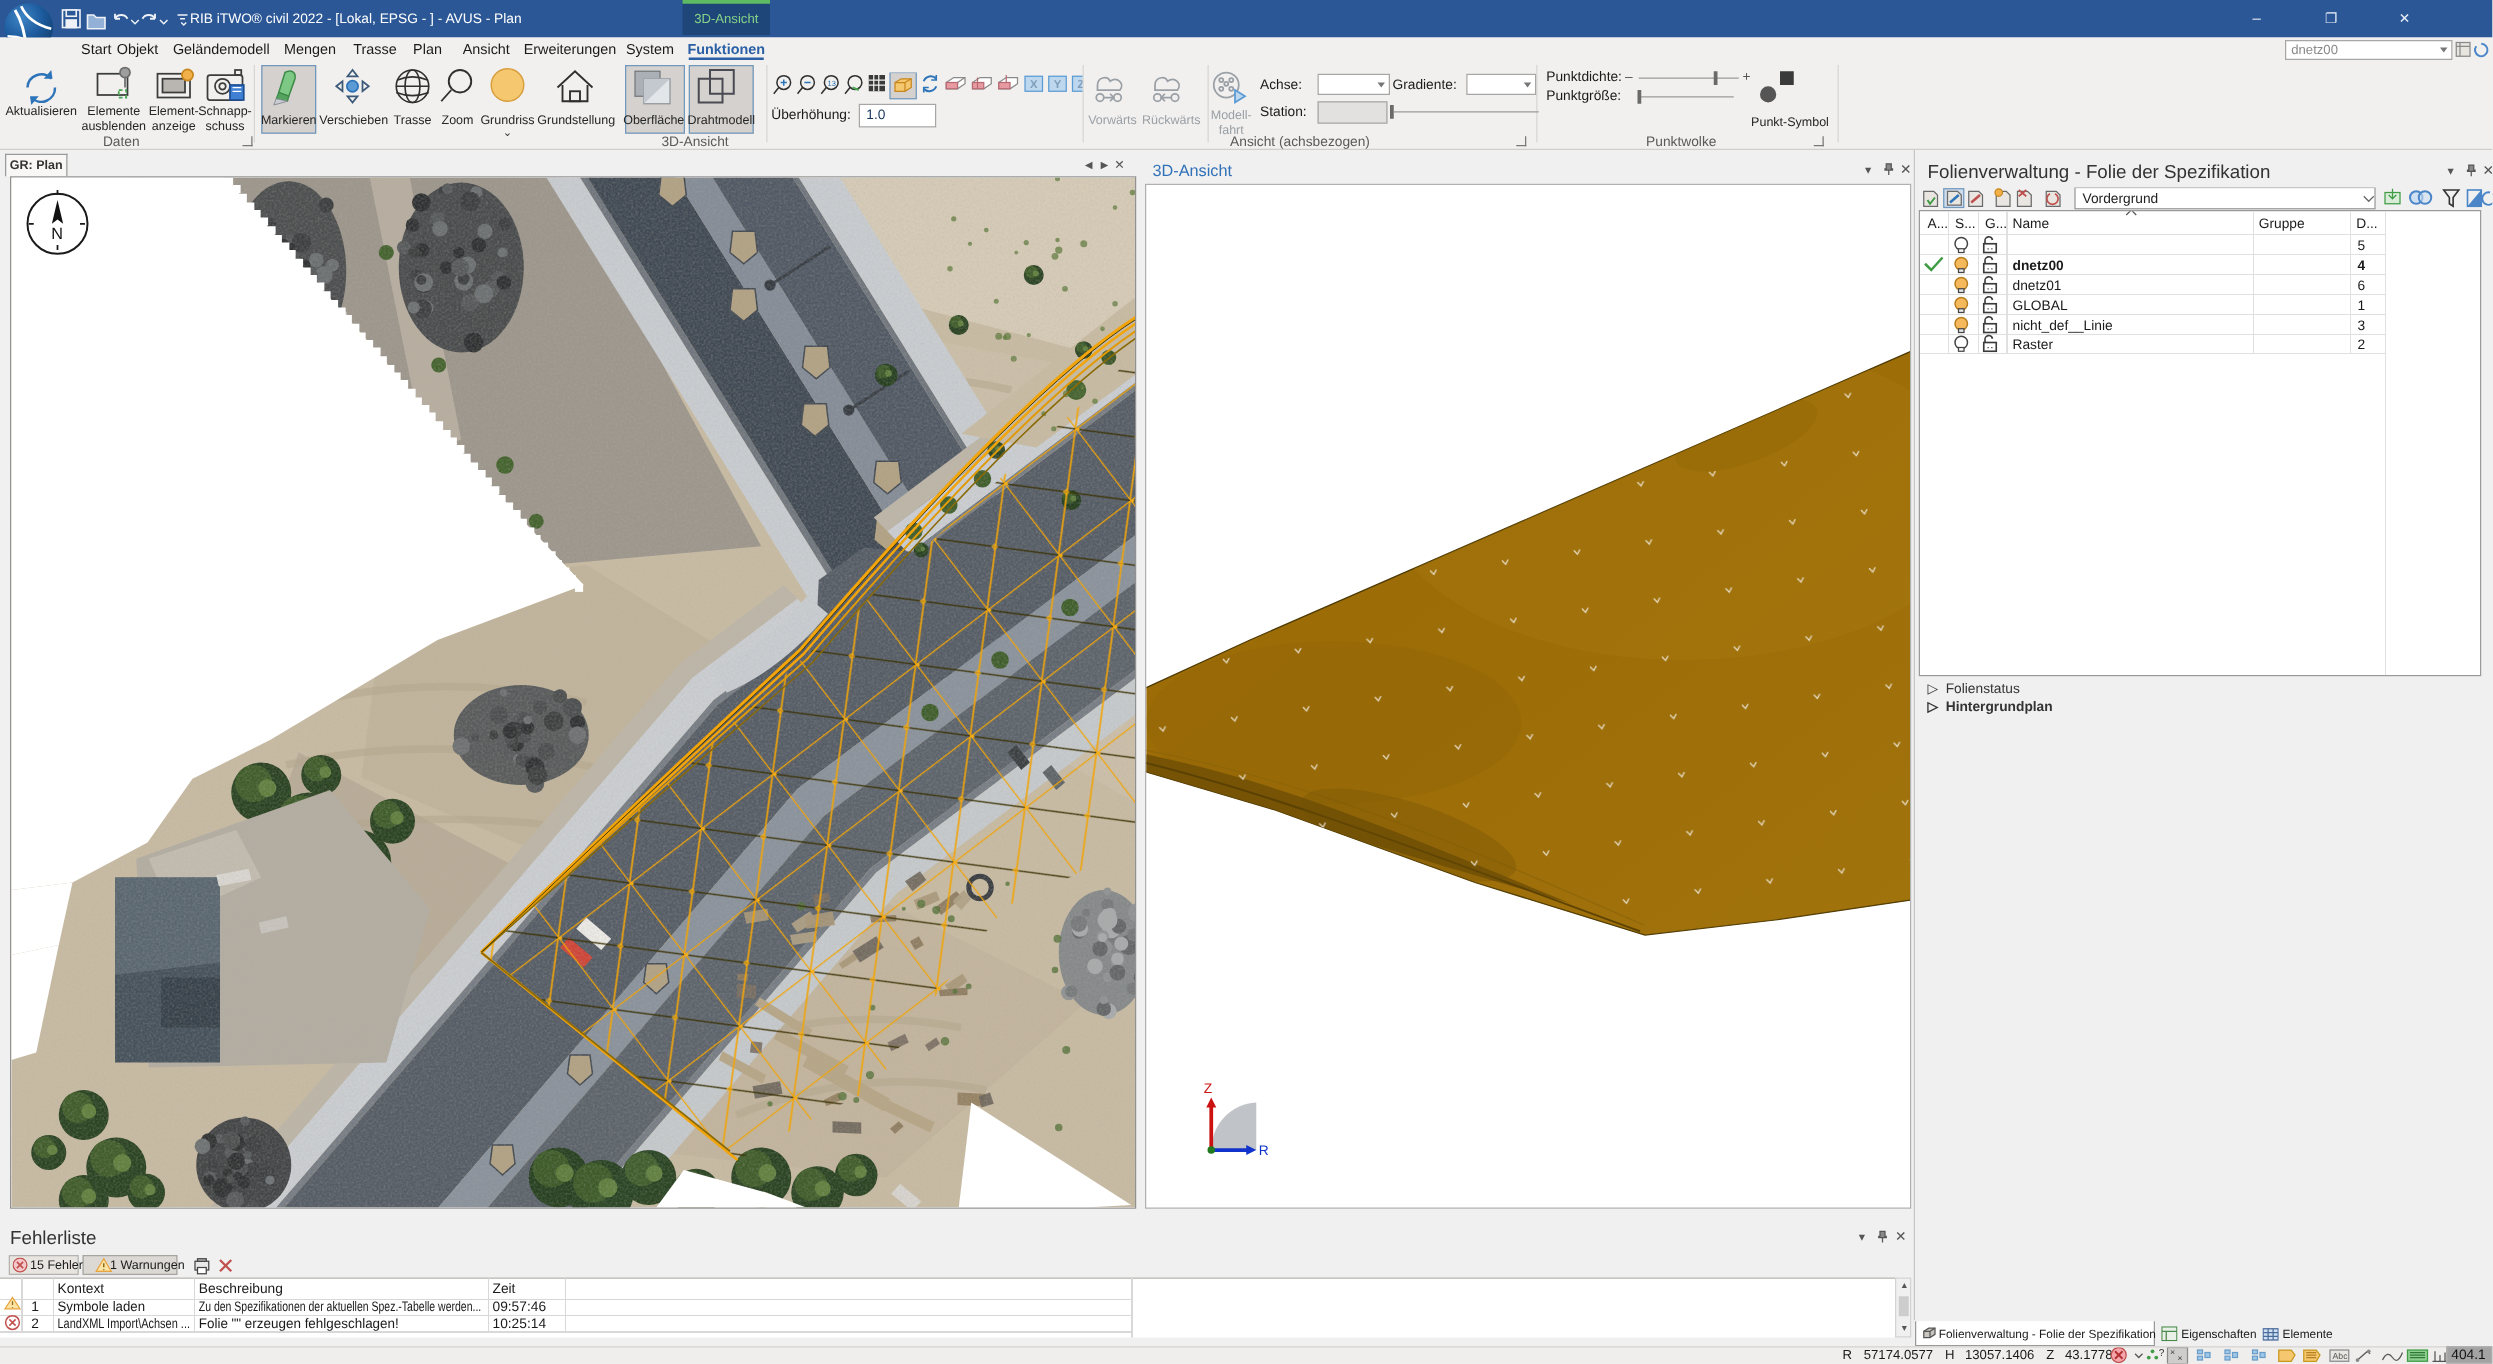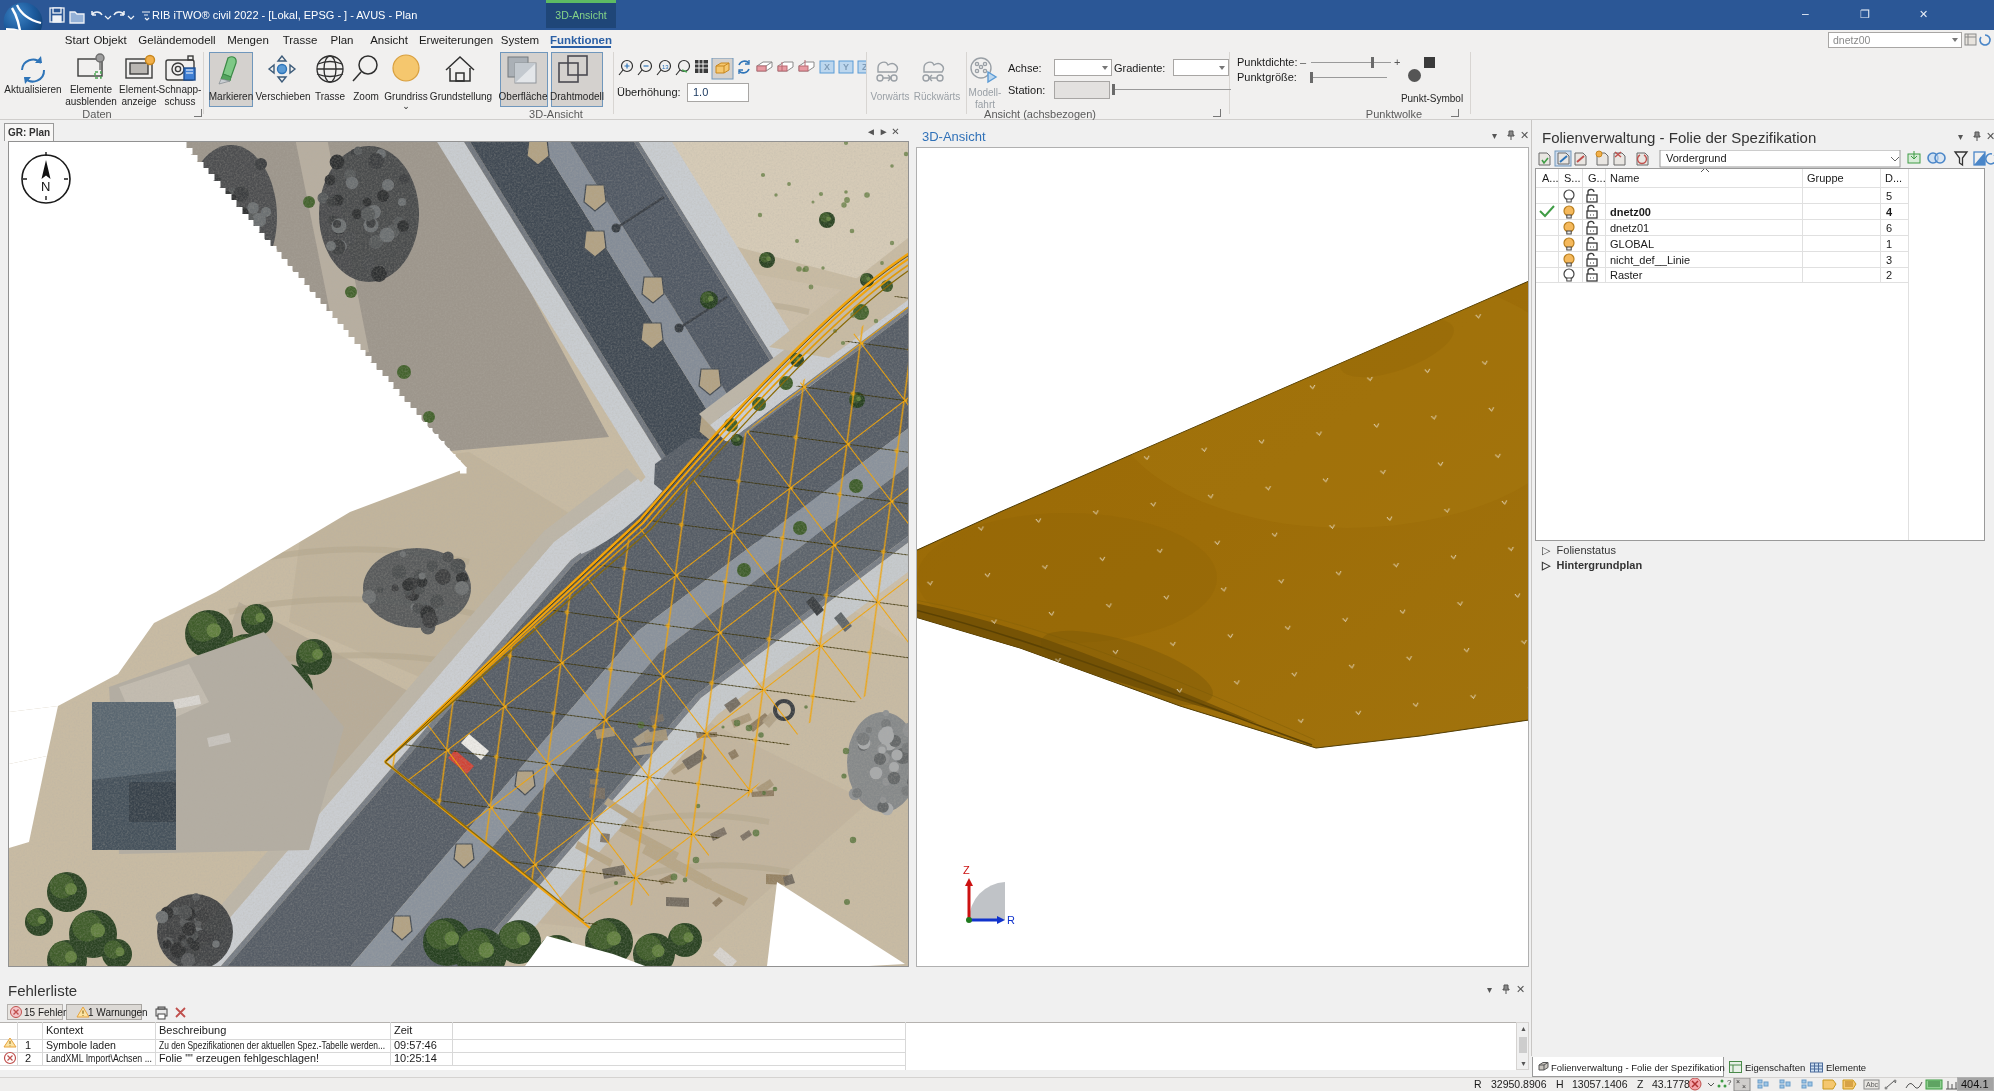--- a/index.html
+++ b/index.html
@@ -79,21 +79,21 @@
 <svg class="abs" style="left:1964px;top:31px" width="30 " height="18" viewBox="0 0 30 18">
 <rect x="1" y="3" width="11" height="11" fill="#e8e4de" stroke="#8a8a8a"></rect>
     <path d="M1 6 l11 0 M4 3 l0 11" stroke="#8a8a8a" fill="none"></path>
 <path d="M21 4 a5 5 0 1 1 -4 2" stroke="#4a86c8" fill="none" stroke-width="1.6"></path>
 </svg>
 
 <div class="abs" id="ribbon"></div>
 <div class="grplbl" style="left:97px">Daten</div>
 <div class="grplbl" style="left:556px">3D-Ansicht</div>
 <div class="grplbl" style="left:1040px">Ansicht (achsbezogen)</div>
-<div class="grplbl" style="left:1394px">Punktwolke</div>
+<div class="grplbl" style="left:1345px">Punktwolke</div>
 <div class="vsep" style="left:203px"></div>
 <div class="vsep" style="left:613px"></div>
 <div class="vsep" style="left:866px"></div>
 <div class="vsep" style="left:966px"></div>
 <div class="vsep" style="left:1229px"></div>
 <div class="vsep" style="left:1470px"></div>
 
 <div class="selbtn" style="left:209px;top:52px;width:44px;height:55px"></div>
 <div class="selbtn" style="left:500px;top:52px;width:48px;height:55px"></div>
 <div class="selbtn" style="left:551px;top:52px;width:52px;height:55px"></div>
@@ -1049,21 +1049,21 @@
     <path d="M7.5 33.5 l5 5 m0 -5 l-5 5" stroke="#c0504d" stroke-width="1.2"></path>
 </svg>
 <div class="abs" style="left:1516px;top:1022px;width:13px;height:48px;background:#f0f0f0;border:1px solid #d5d3d1">
  <div style="position:absolute;top:2px;left:3px;font-size:7px;color:#555">▲</div>
  <div style="position:absolute;bottom:2px;left:3px;font-size:7px;color:#555">▼</div>
  <div style="position:absolute;top:14px;left:2px;width:8px;height:16px;background:#cdcdcd"></div>
 </div>
 
 <div class="abs" id="statusbar"></div>
 <div class="st" style="left:1474px">R</div>
-<div class="st" style="left:1491px">32950.8906</div>
+<div class="st" style="left:1491px">57174.0577</div>
 <div class="st" style="left:1556px">H</div>
 <div class="st" style="left:1572px">13057.1406</div>
 <div class="st" style="left:1637px">Z</div>
 <div class="st" style="left:1652px">43.1778</div>
 <svg class="abs" style="left:1688px;top:1078px" width="306" height="13" viewBox="0 0 306 13">
  <circle cx="7" cy="6" r="6" fill="#f4a6ac" stroke="#c0504d"></circle>
     <path d="M4 3 l6 6 m0 -6 l-6 6" stroke="#b03030" stroke-width="1.5"></path>
  <path d="M20 5 l3 3 3 -3" stroke="#555" fill="none"></path>
  <g fill="#3f9c45">
       <circle cx="34" cy="3" r="1.5"></circle>

